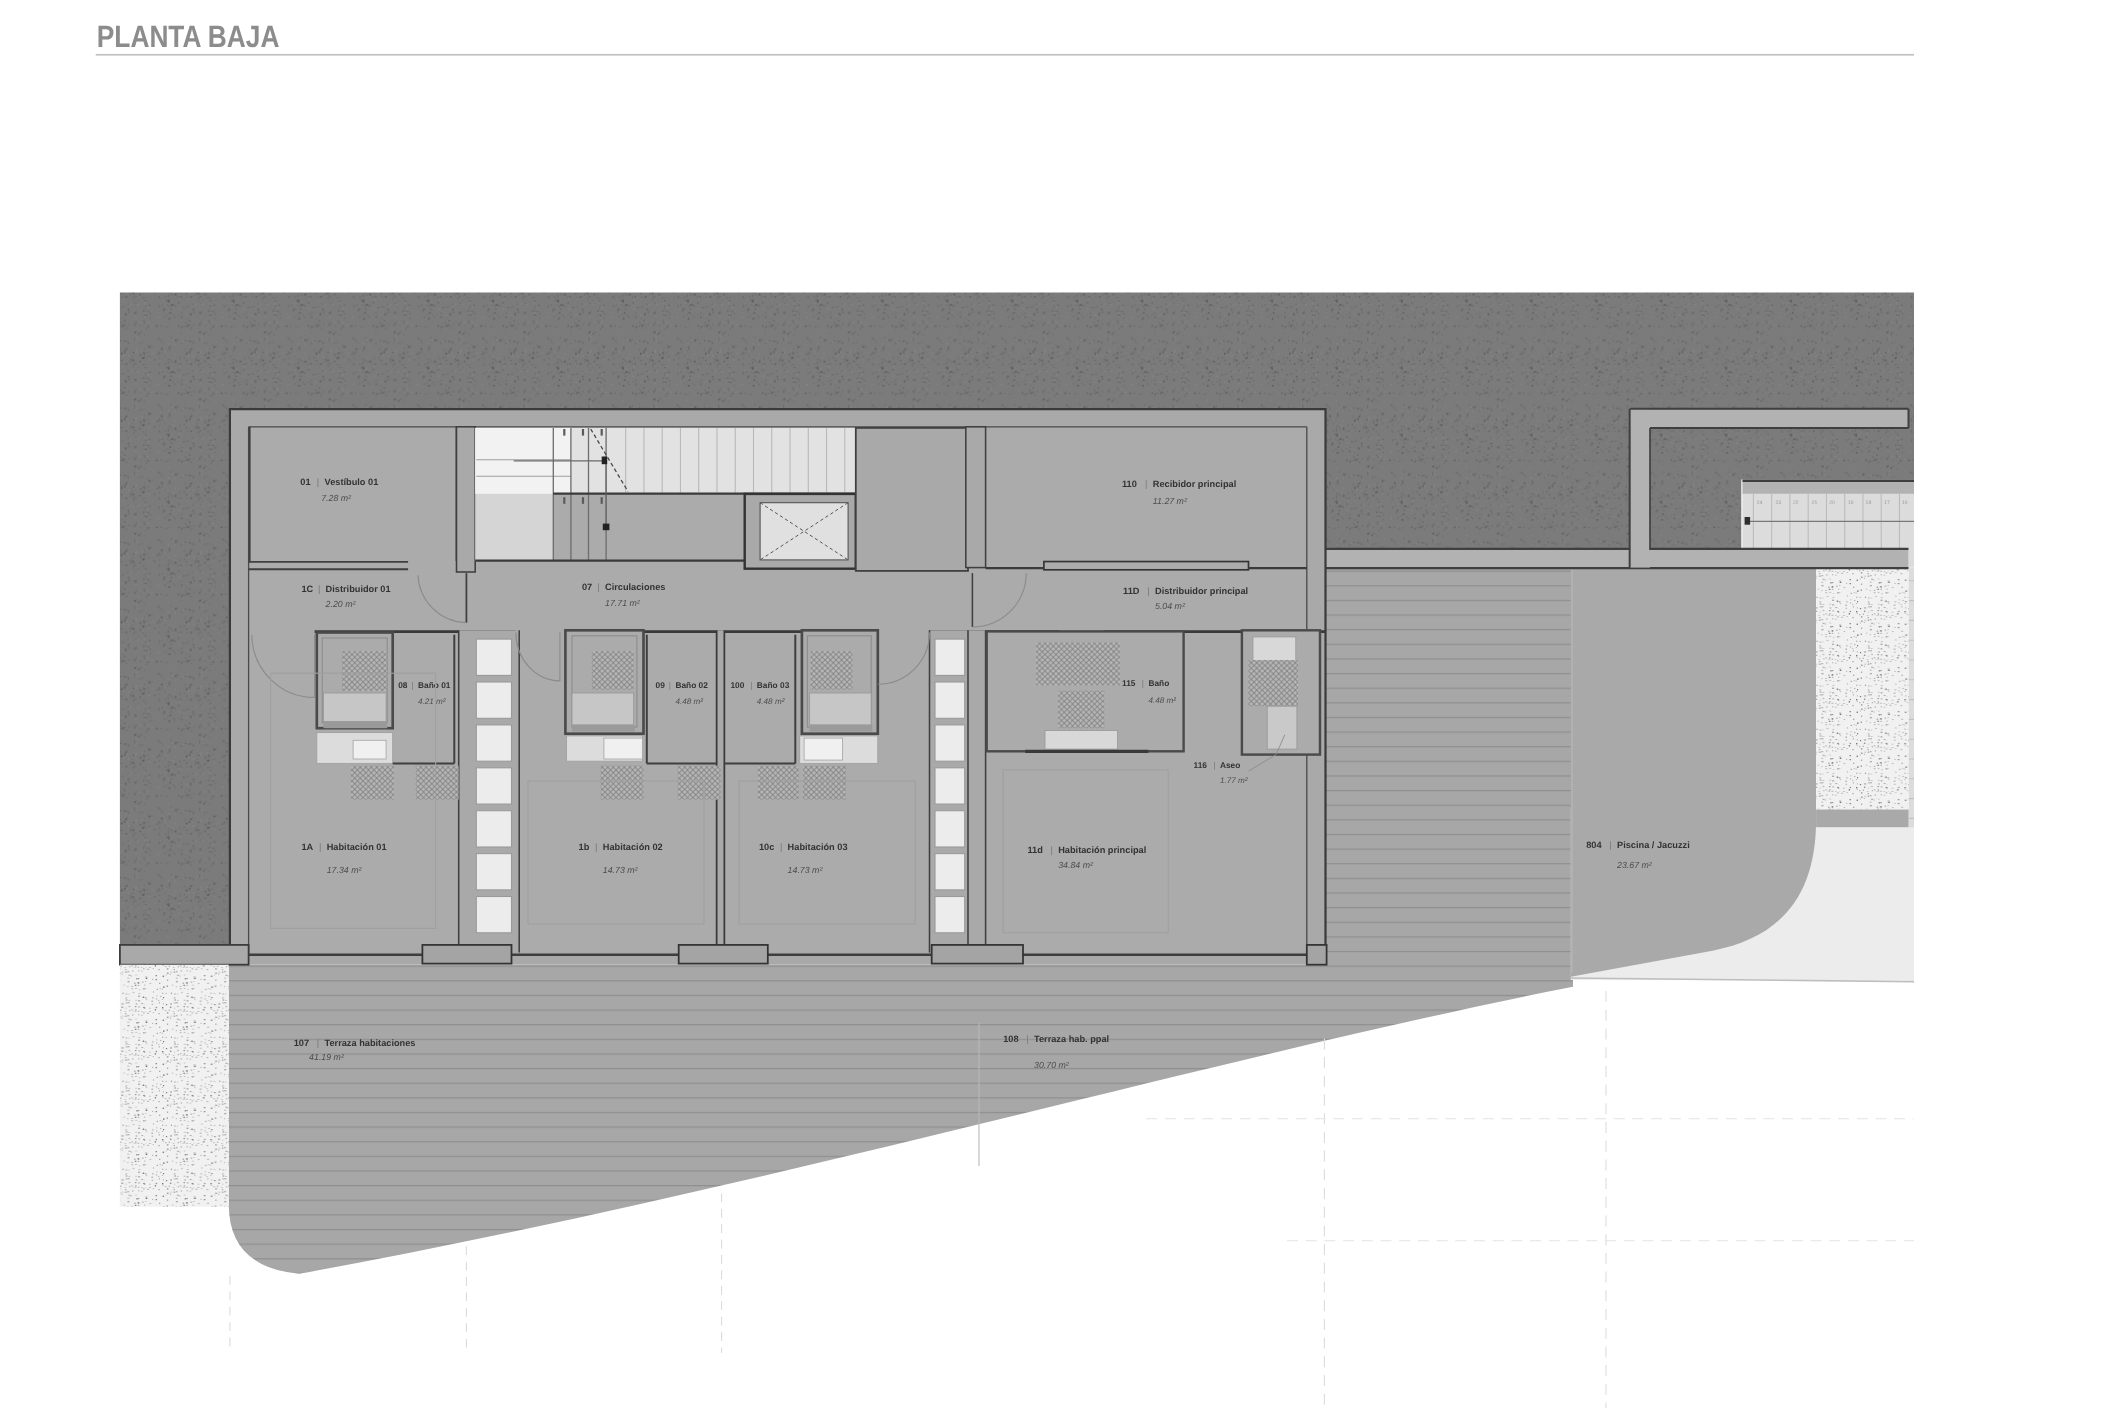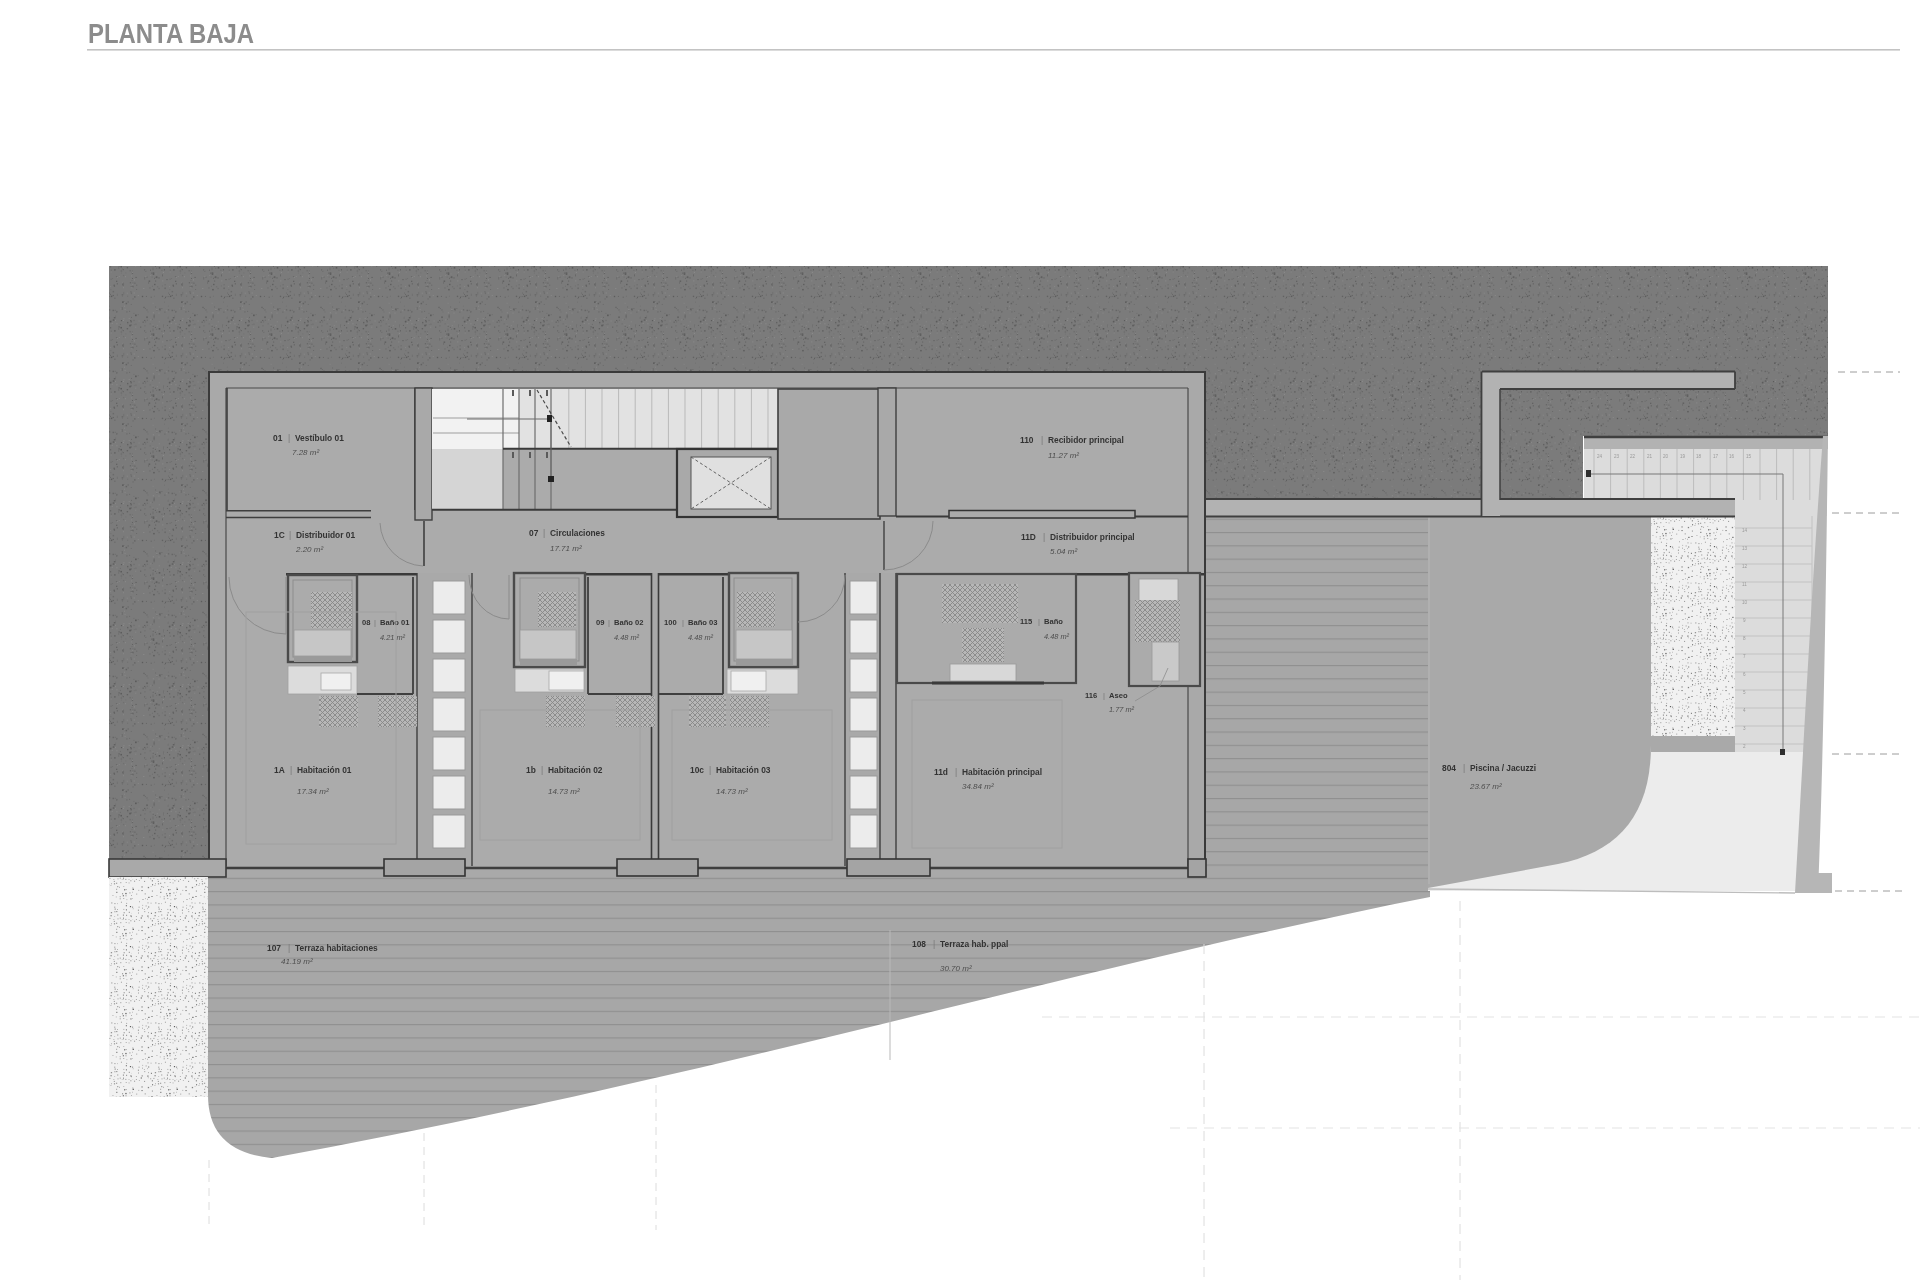--- a/index.html
+++ b/index.html
@@ -1,17 +1,17 @@
 <!DOCTYPE html>
 <html><head>
 <meta charset="utf-8">
 <style>
   html,body{margin:0;padding:0;background:#ffffff;}
   *{font-family:"Liberation Sans",sans-serif;}
-  .pg{position:relative;width:1920px;height:1280px;overflow:hidden;background:#f97316;}
+  .pg{position:relative;width:1740px;height:1280px;overflow:hidden;background:#f97316;}
 </style>
 </head>
 <body>
 <div class="pg">
 <svg width="1920" height="1280" viewBox="0 0 1920 1280" xmlns="http://www.w3.org/2000/svg">
 <defs>
   <pattern id="speckle" width="59" height="61" patternUnits="userSpaceOnUse">
           <rect width="59" height="61" fill="#7b7b7b"></rect>
           <rect x="37.1" y="1.5" width="1.0" height="1.0" fill="#666666"></rect>
           <rect x="8.1" y="6.1" width="1.6" height="1.6" fill="#707070"></rect>

